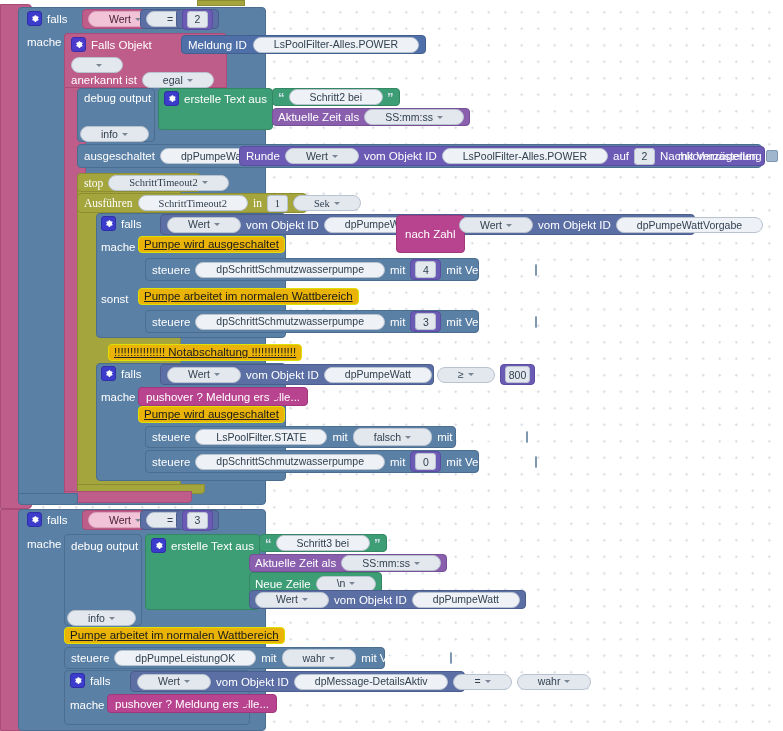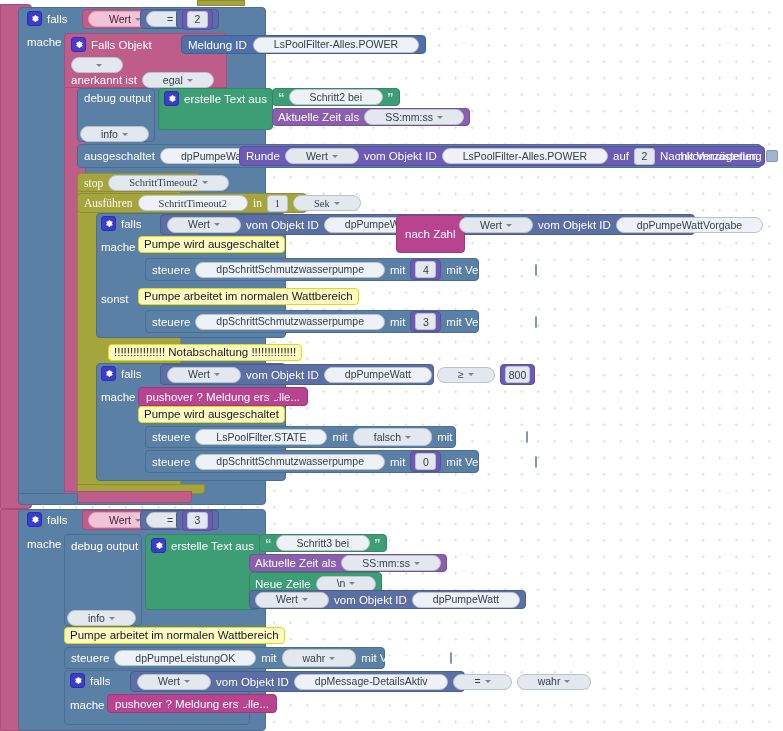--- a/index.html
+++ b/index.html
@@ -20,21 +20,21 @@
 
   
   .c-blue   {background:#5b80a5;border:1px solid #4a6d90;}
   .c-pink   {background:#bf5d8a;border:1px solid #a94c77;}
   .c-magenta{background:#b8438f;border:1px solid #a1377c;}
   .c-olive  {background:#a5a53d;border:1px solid #8d8d31;font-family:Liberation Serif, serif;}
   .c-green  {background:#3d9d74;border:1px solid #338863;}
   .c-purple {background:#6b5bb5;border:1px solid #5b4da1;}
   .c-purple2{background:#8a5fae;border:1px solid #764f97;justify-content:space-between;}
   .c-darkblue{background:#4f6fa8;border:1px solid #42608f;}
-  .c-yellow {background:#fef9c3;border:1px solid #e0e000;color:#222;}
+  .c-yellow {background:#eab308;border:1px solid #e0e000;color:#222;text-decoration:underline;}
   .c-slate  {background:#5b6fa5;border:1px solid #4b5d8c;}
 
   .rnd{border-radius:4px;}
   .pad{display:flex;align-items:center;gap:5px;}
 
   
   .chip{
     display:inline-flex;align-items:center;gap:3px;
     background:#e3e7ee;color:#31414f;
     border:1px solid #b9c2cf;border-radius:8px;

